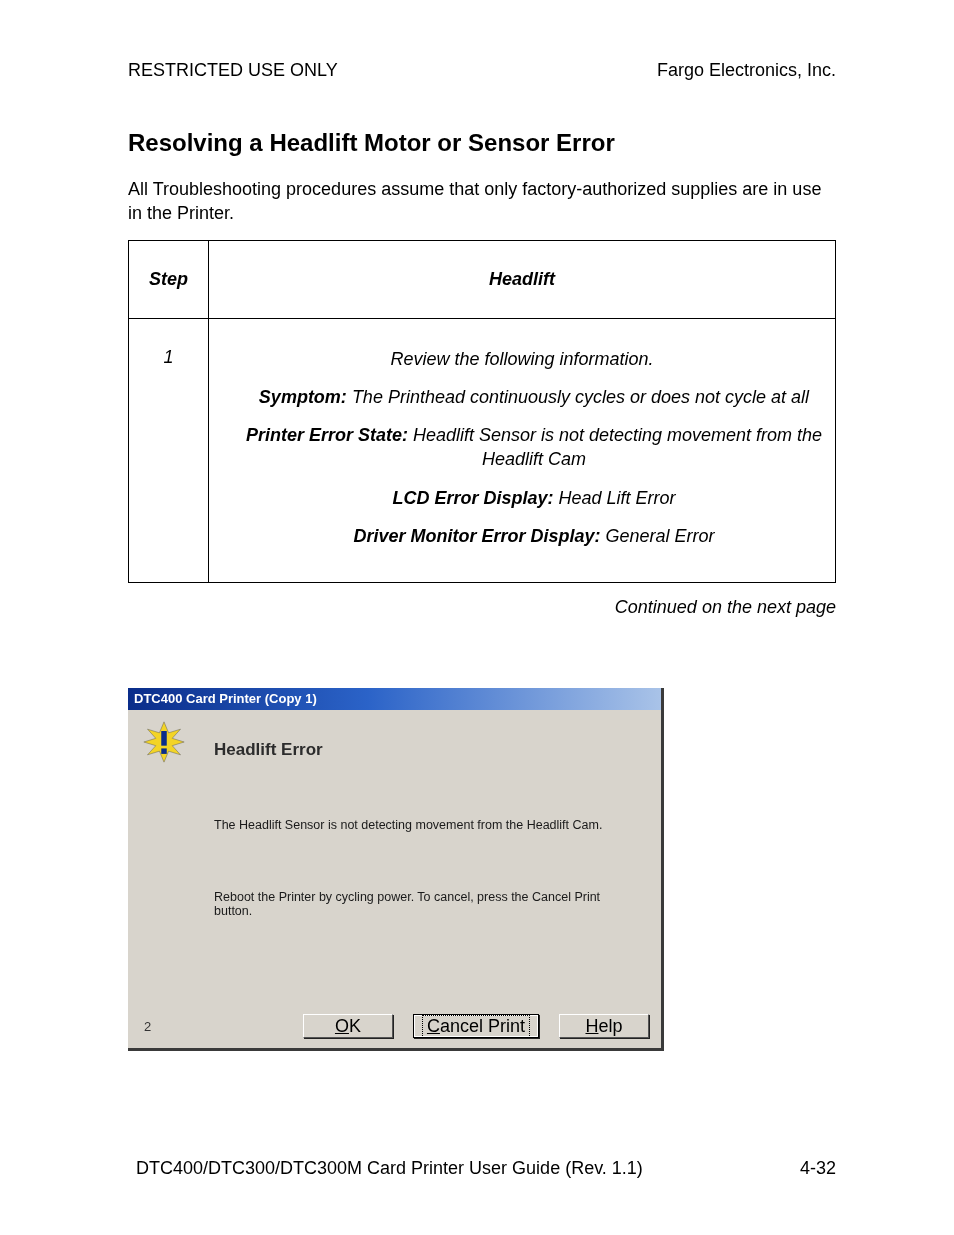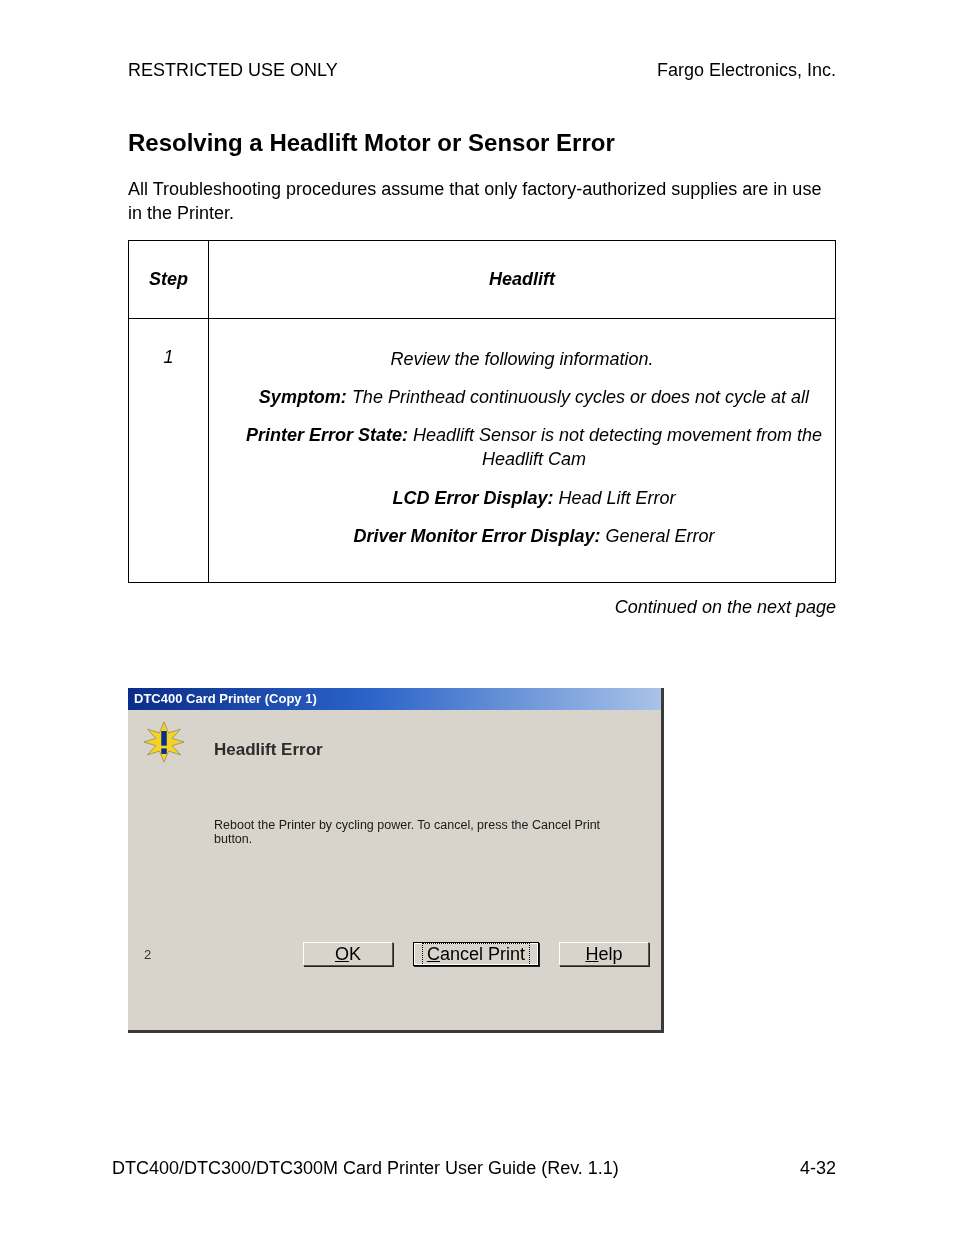--- a/index.html
+++ b/index.html
@@ -127,21 +127,21 @@
   }
   .win-btn.default .dotted {
     border: 1px dotted #000;
     display: inline-block;
     padding: 0 4px;
   }
   .u { text-decoration: underline; }
   .footer {
     position: absolute;
     bottom: 56px;
-    left: 112px;
+    left: 136px;
     right: 118px;
     display: flex;
     justify-content: space-between;
     font-size: 18px;
   }
 </style>
 </head>
 <body>
 
 <div class="header-row">
@@ -179,20 +179,21 @@
     <div class="titlebar">DTC400 Card Printer (Copy 1)</div>
     <div class="dialog-body">
       <div class="icon-col">
         <svg class="starburst" viewBox="0 0 48 48">
           <polygon points="24,2 29,14 42,10 33,20 46,24 33,28 42,38 29,34 24,46 19,34 6,38 15,28 2,24 15,20 6,10 19,14" fill="#f3d426" stroke="#555" stroke-width="0.5"></polygon>
           <rect x="21" y="12" width="6" height="16" fill="#0a2d8a"></rect>
           <rect x="21" y="31" width="6" height="6" fill="#0a2d8a"></rect>
         </svg>
       </div>
       <div class="dlg-title">Headlift Error</div>
+      <div class="dlg-text">The Headlift Sensor is not detecting movement from the Headlift Cam.</div>
       <div class="dlg-text second">Reboot the Printer by cycling power. To cancel, press the Cancel Print button.</div>
       <div class="btn-row">
         <span class="count">2</span>
         <button class="win-btn"><span class="u">O</span><span>K</span></button>
         <button class="win-btn default"><span class="dotted"><span class="u">C</span><span>ancel Print</span></span></button>
         <button class="win-btn"><span class="u">H</span><span>elp</span></button>
       </div>
     </div>
   </div>
 </div>

